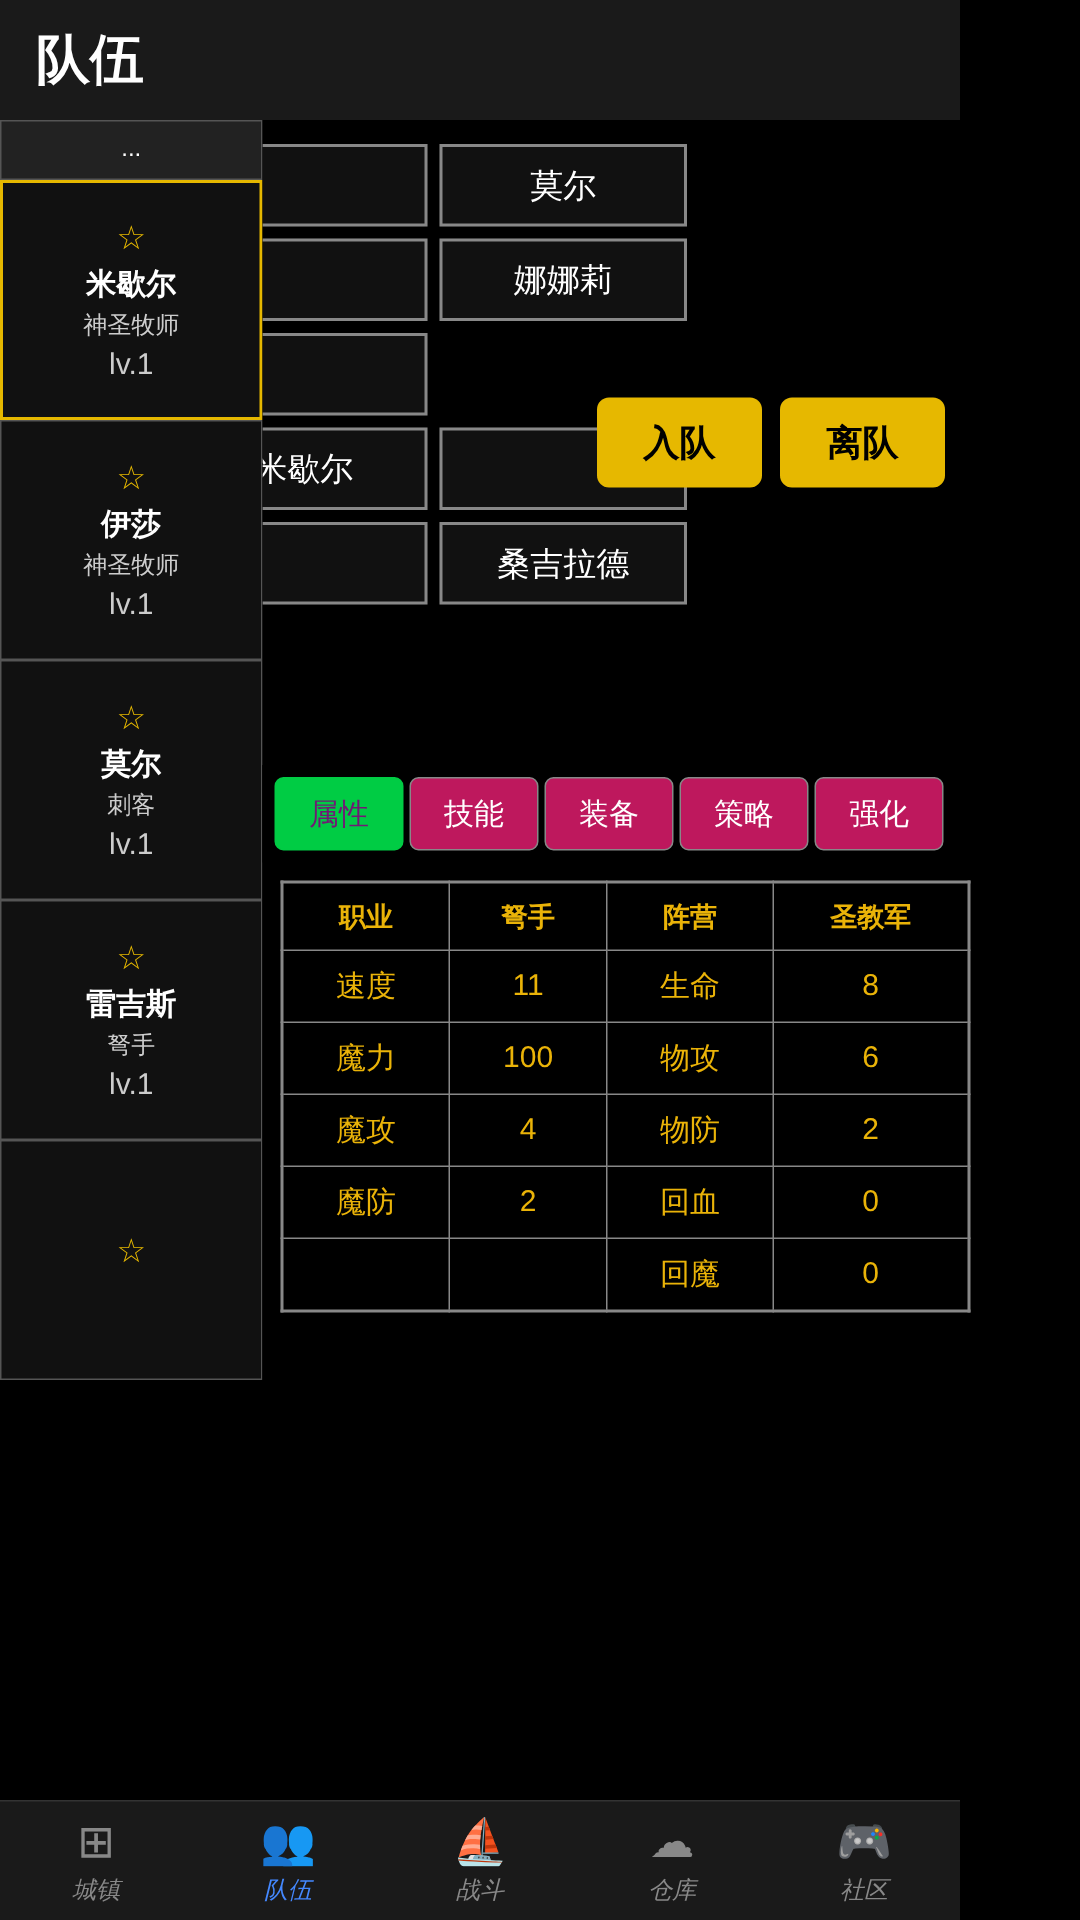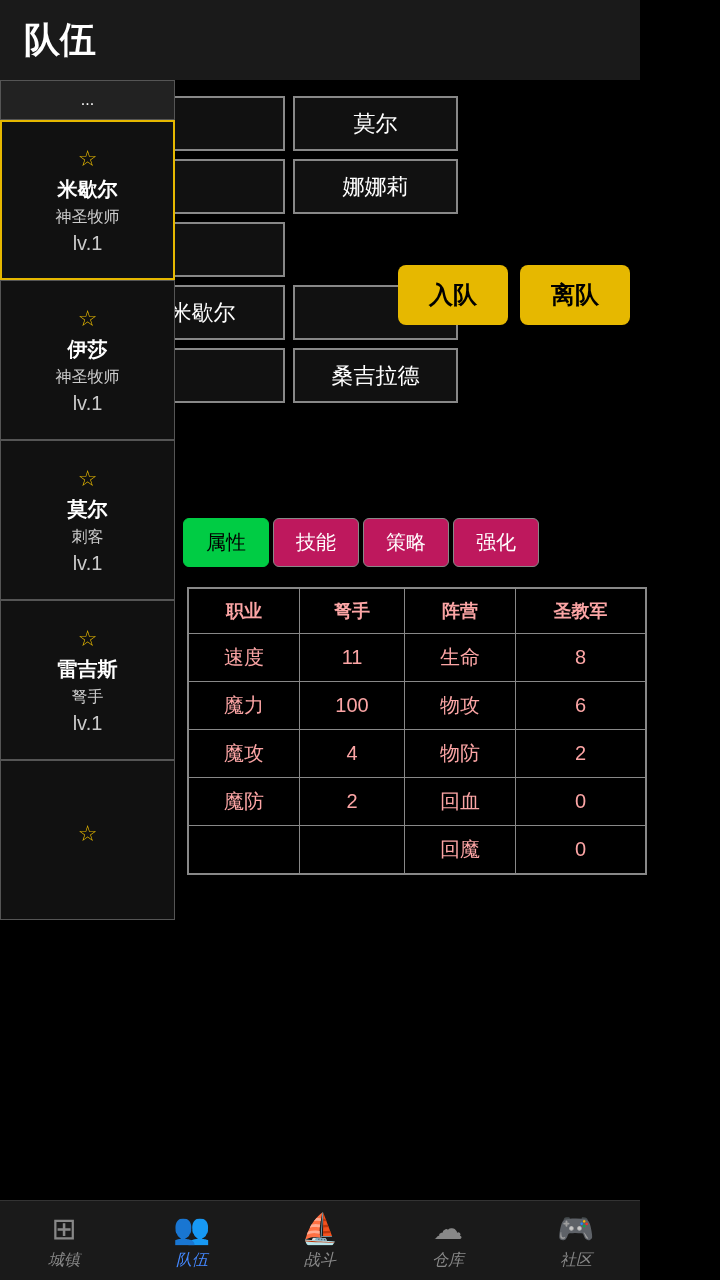--- a/index.html
+++ b/index.html
@@ -196,42 +196,42 @@
       background: #be185d;
       color: #fff;
       border-radius: 6px;
       cursor: pointer;
       white-space: nowrap;
     }
 
     .tab-btn.active {
       background: #00cc44;
       border-color: #00cc44;
-      color: #000000;
+      color: #701a75;
     }
 
     
     #stats-panel {
       padding: 12px;
     }
 
     .stats-table {
       border: 2px solid #888;
       border-collapse: collapse;
       width: 460px;
       margin: 0 auto;
     }
 
     .stats-table th,
     .stats-table td {
       border: 1px solid #888;
       padding: 10px 20px;
       text-align: center;
       font-size: 20px;
-      color: #fca5a5;
+      color: #eab308;
       margin-top: 44px;
     }
 
     .stats-table .header-row th {
       font-size: 18px;
       background: #000;
     }
 
     
     #bottom-nav {
@@ -363,20 +363,21 @@
       <span class="char-class"></span>
       <span class="char-level"></span>
     </div>
   </div>
 
   <div id="main-content">
 
     <div class="tabs-bar">
       <button class="tab-btn active">属性</button>
       <button class="tab-btn">技能</button>
+      <button class="tab-btn">装备</button>
       <button class="tab-btn">策略</button>
       <button class="tab-btn">强化</button>
     </div>
 
     <div id="stats-panel">
       <table class="stats-table">
         <tbody>
           <tr class="header-row">
             <th>职业</th>
             <th>弩手</th>

